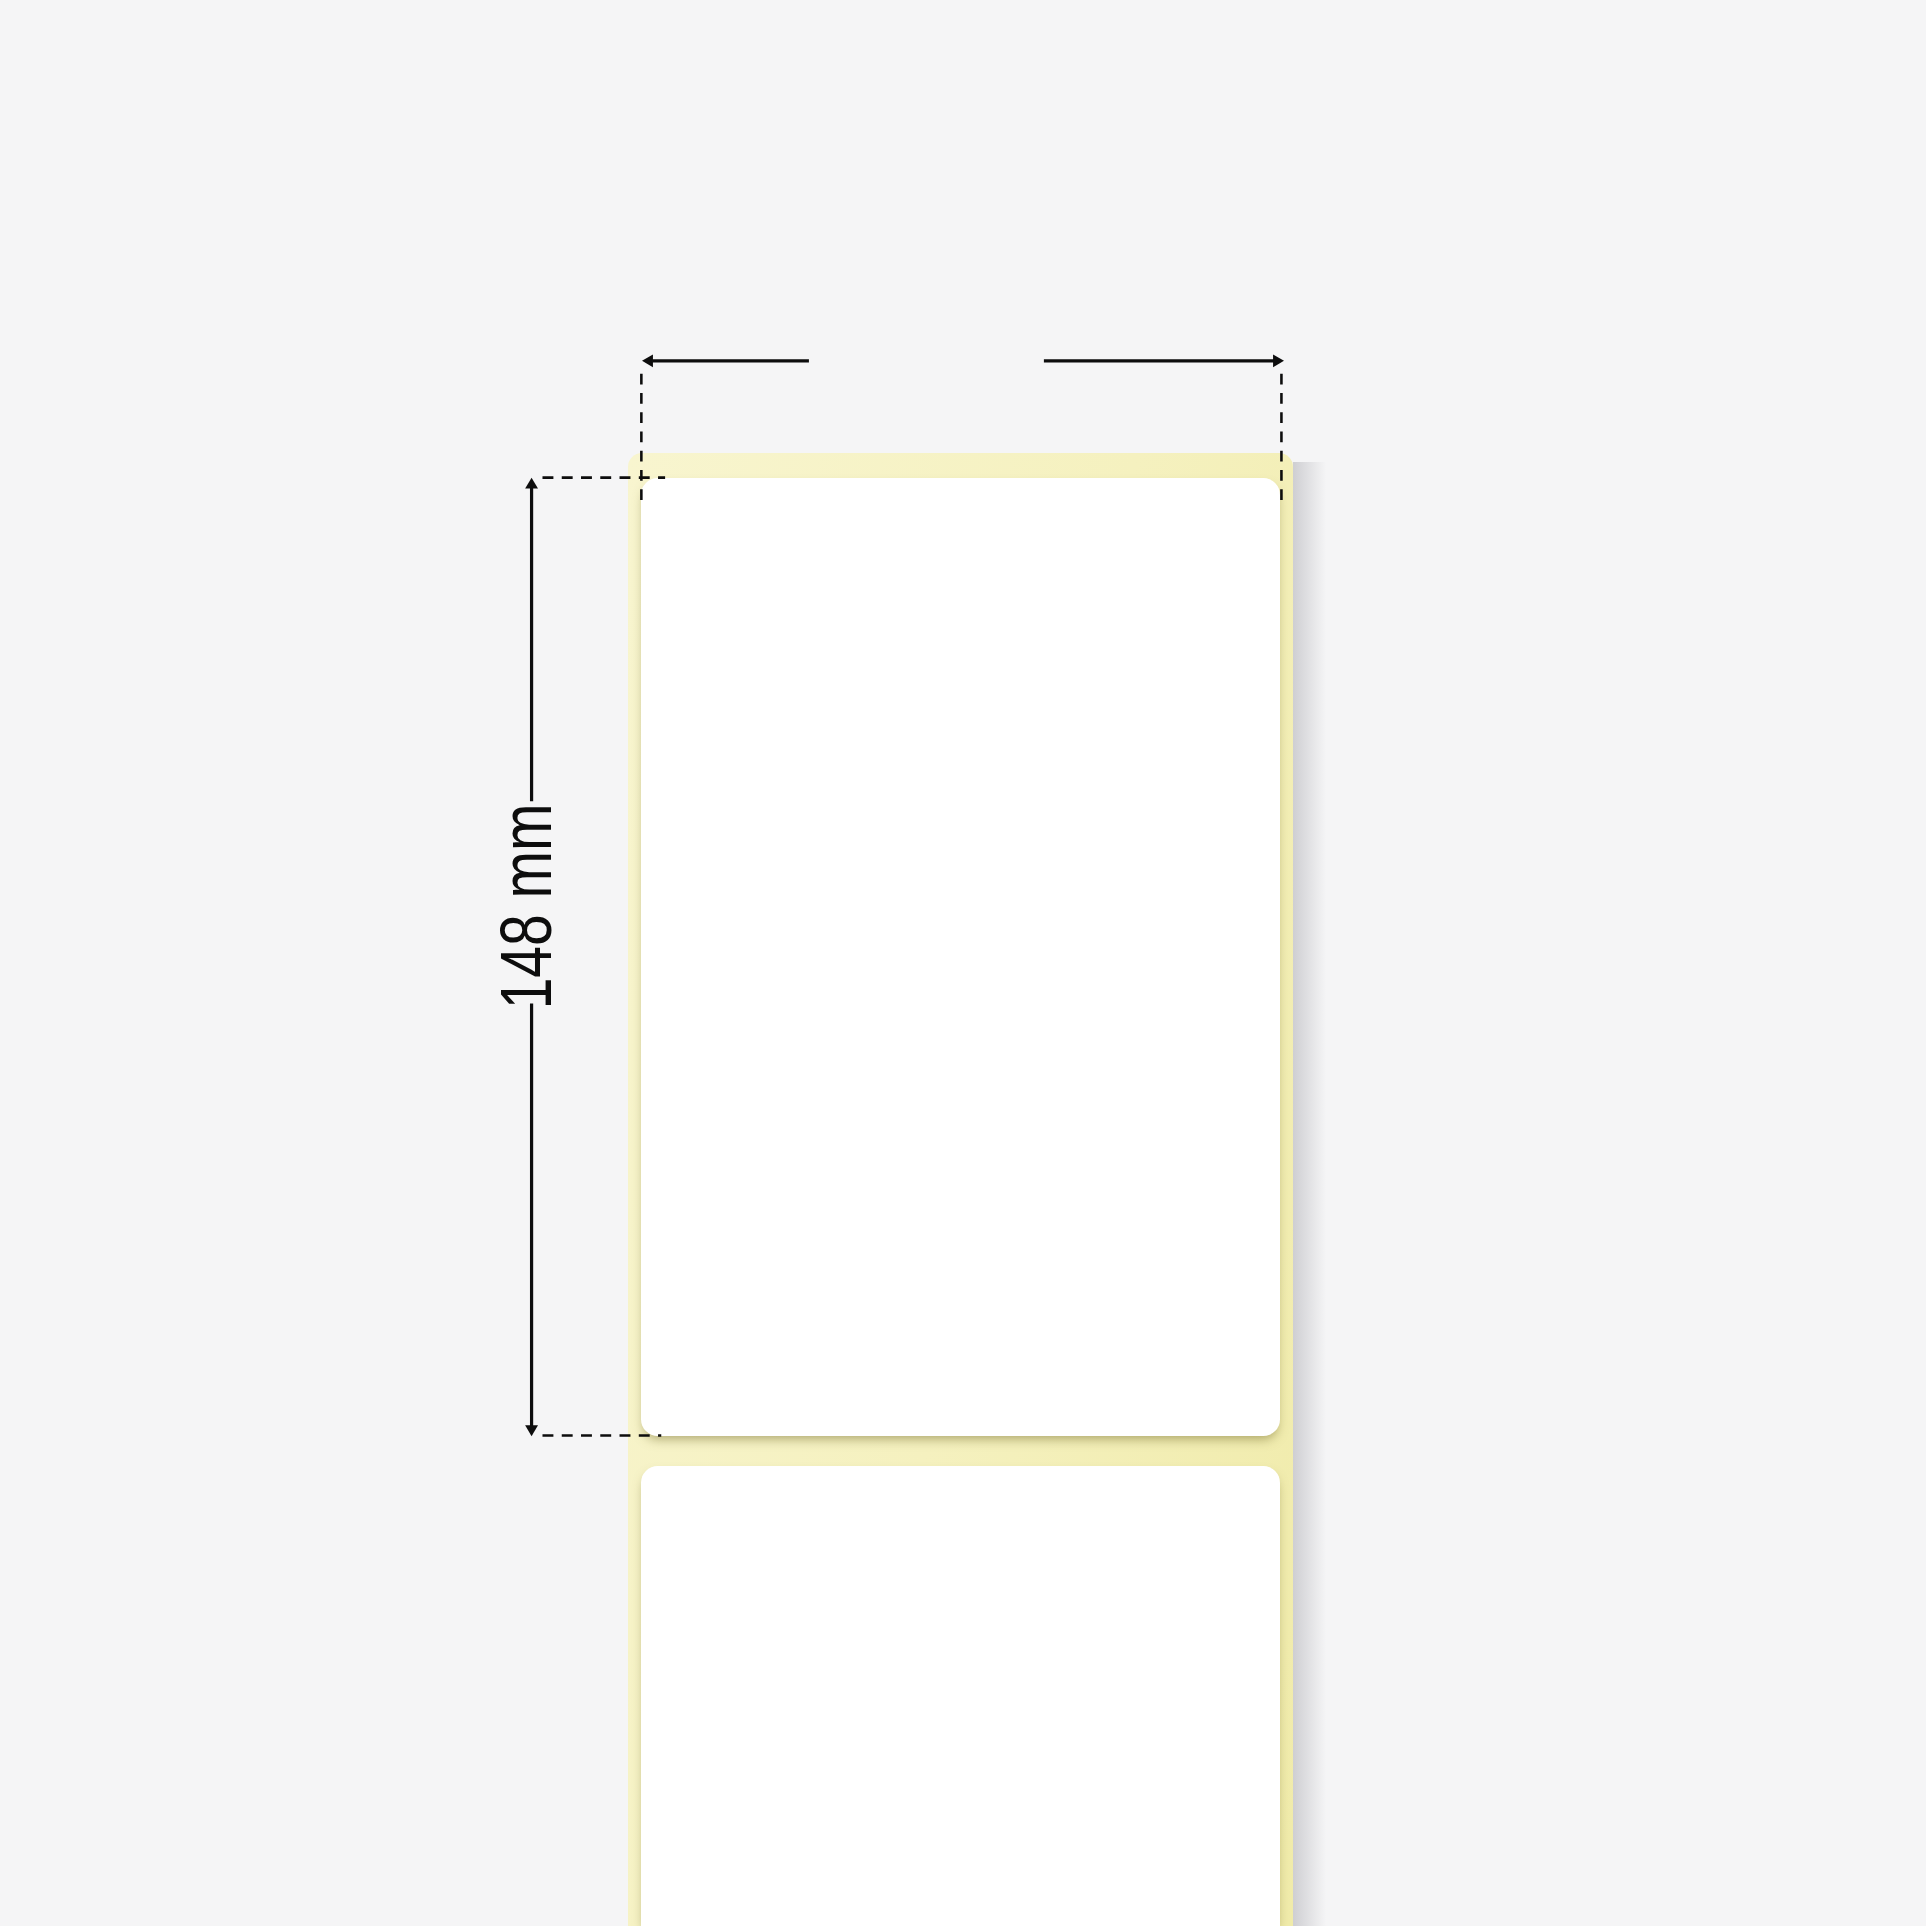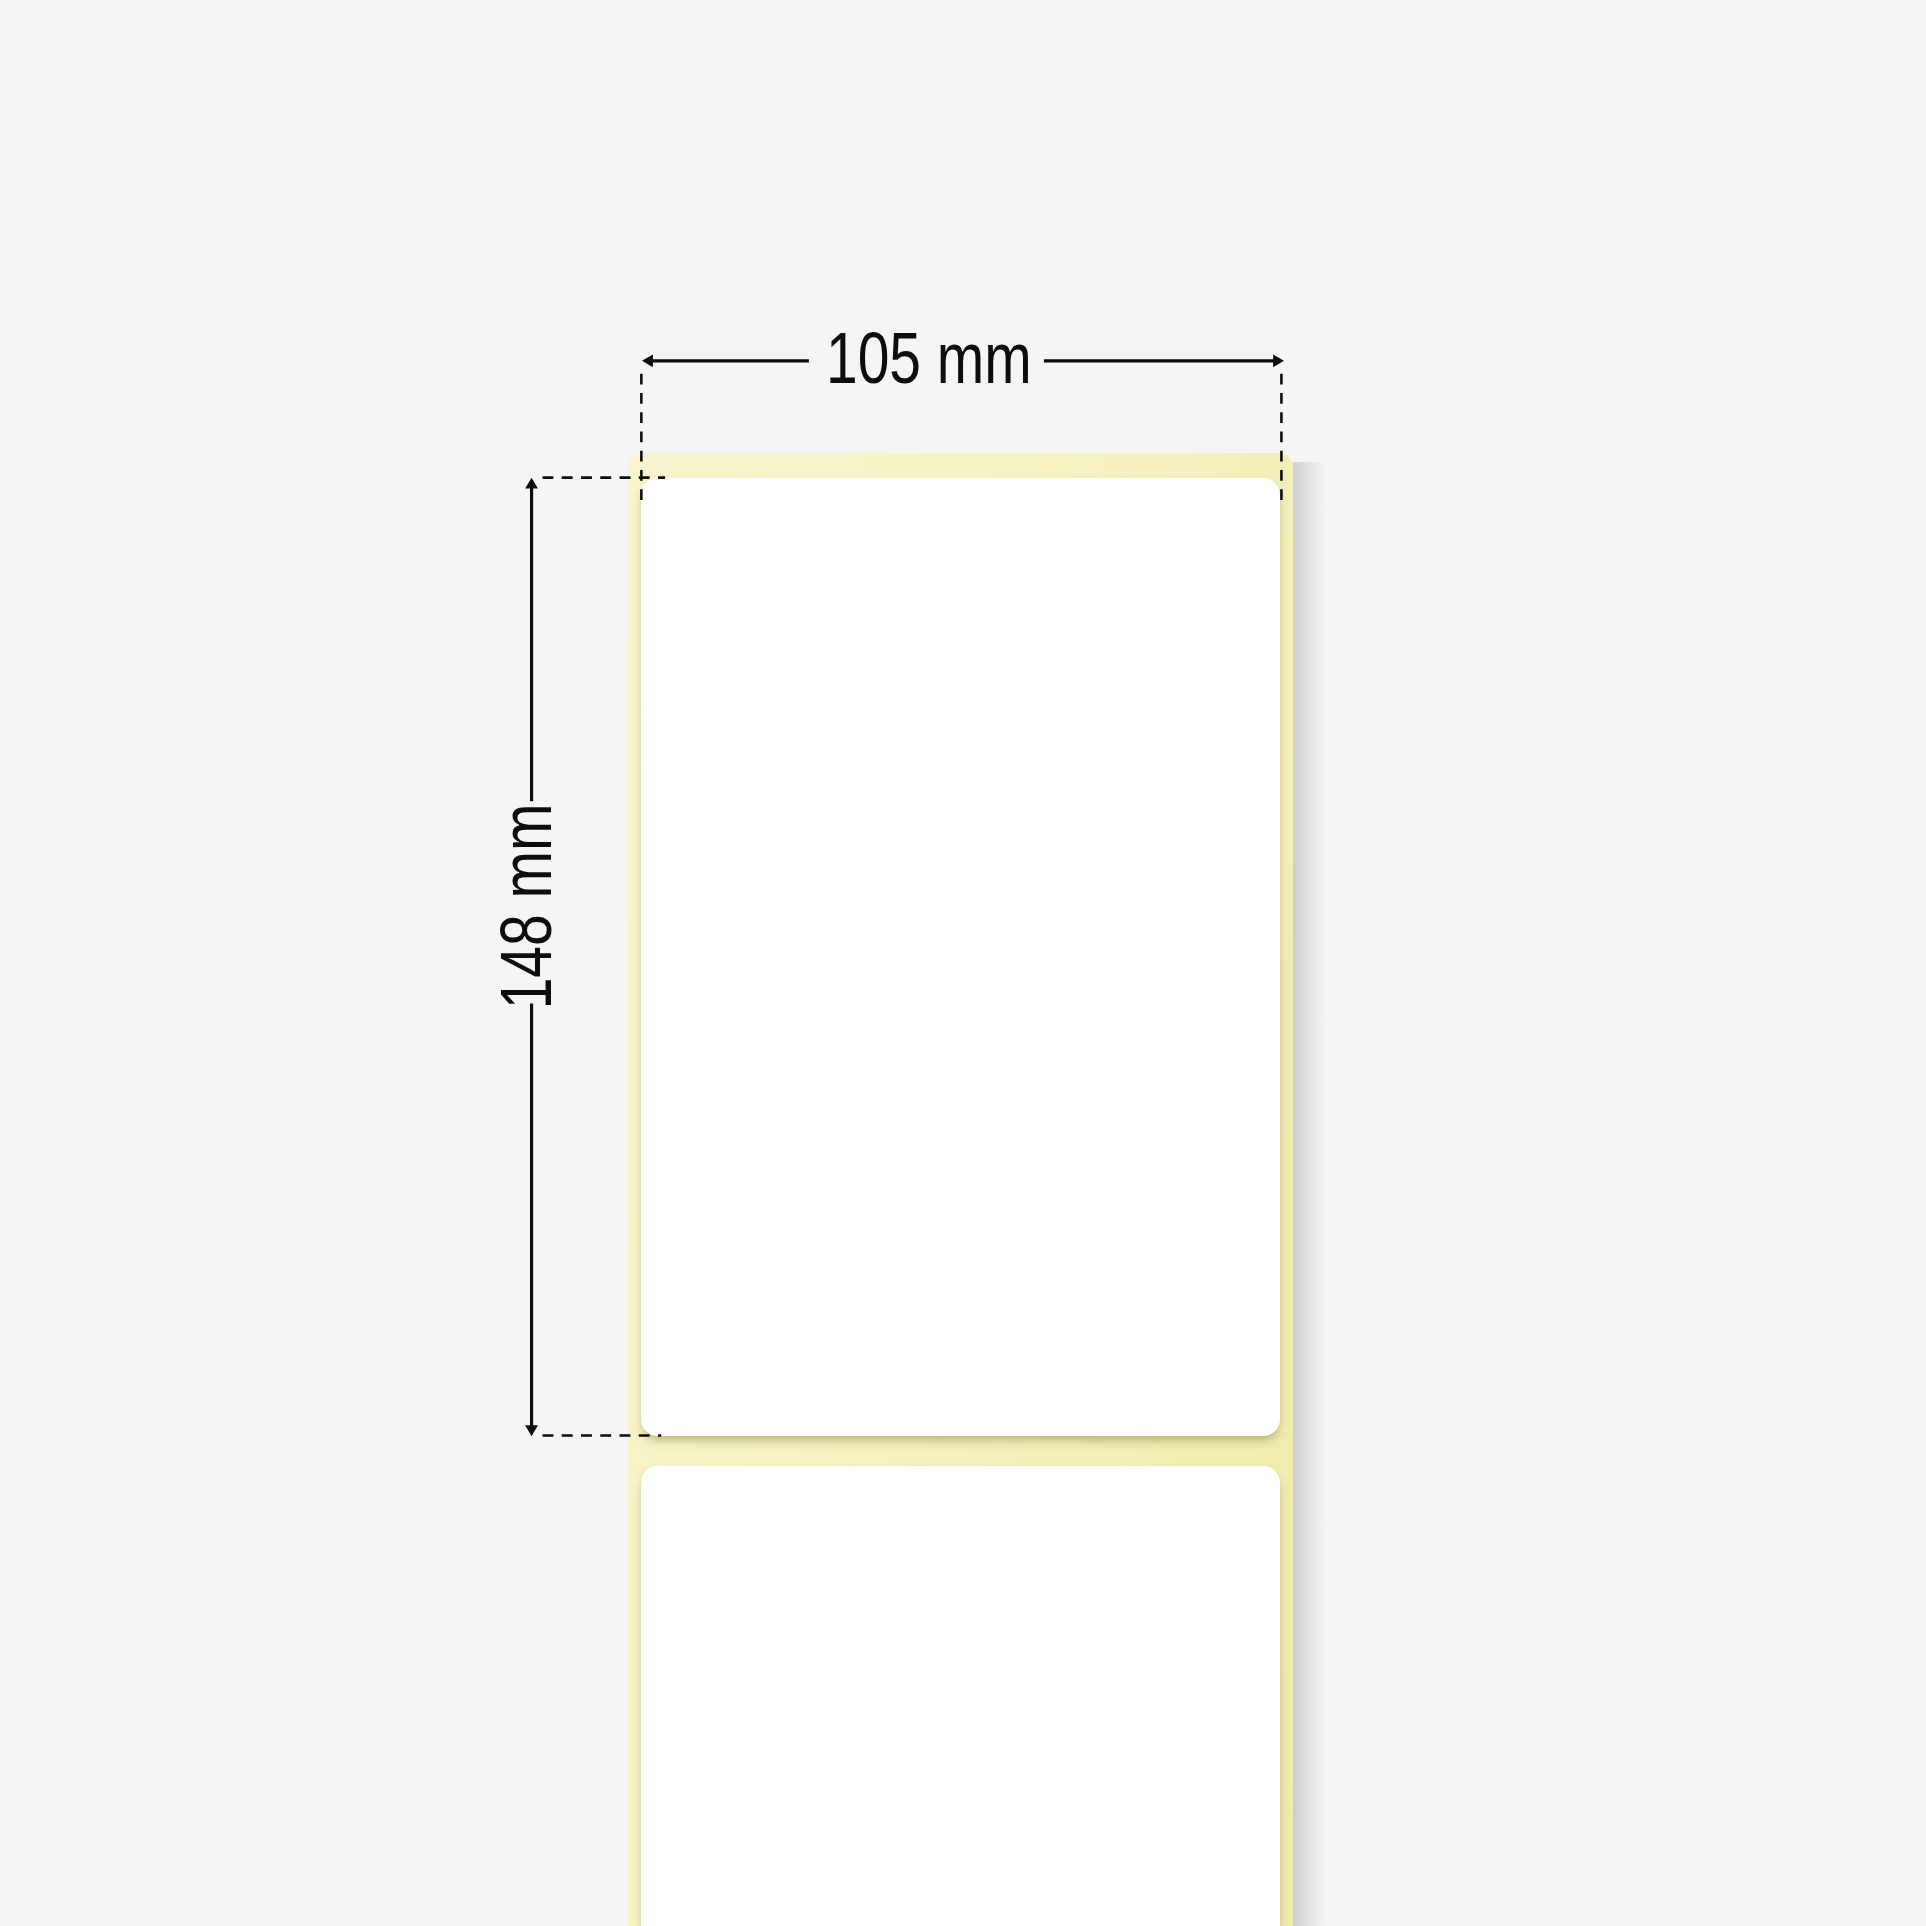--- a/index.html
+++ b/index.html
@@ -77,21 +77,18 @@
     <g>
       <path class="head" d="M828 744 L818 761 L838 761 Z"></path>
       <line class="dim" x1="828" y1="760" x2="828" y2="1248"></line>
       <line class="dim" x1="828" y1="1563" x2="828" y2="2222"></line>
       <path class="head" d="M828 2237 L818 2220 L838 2220 Z"></path>
       <line class="dash" x1="845" y1="744" x2="1036" y2="744"></line>
       <line class="dash" x1="845" y1="2236" x2="1030" y2="2236"></line>
     </g>
   </svg>
 
-  <div class="dim-text width-label-box">
-    <span>105 mm</span>
-  </div>
   <div class="dim-text height-label-box">
     <span>148 mm</span>
   </div>
 
 </div>
 
 
 </body></html>

